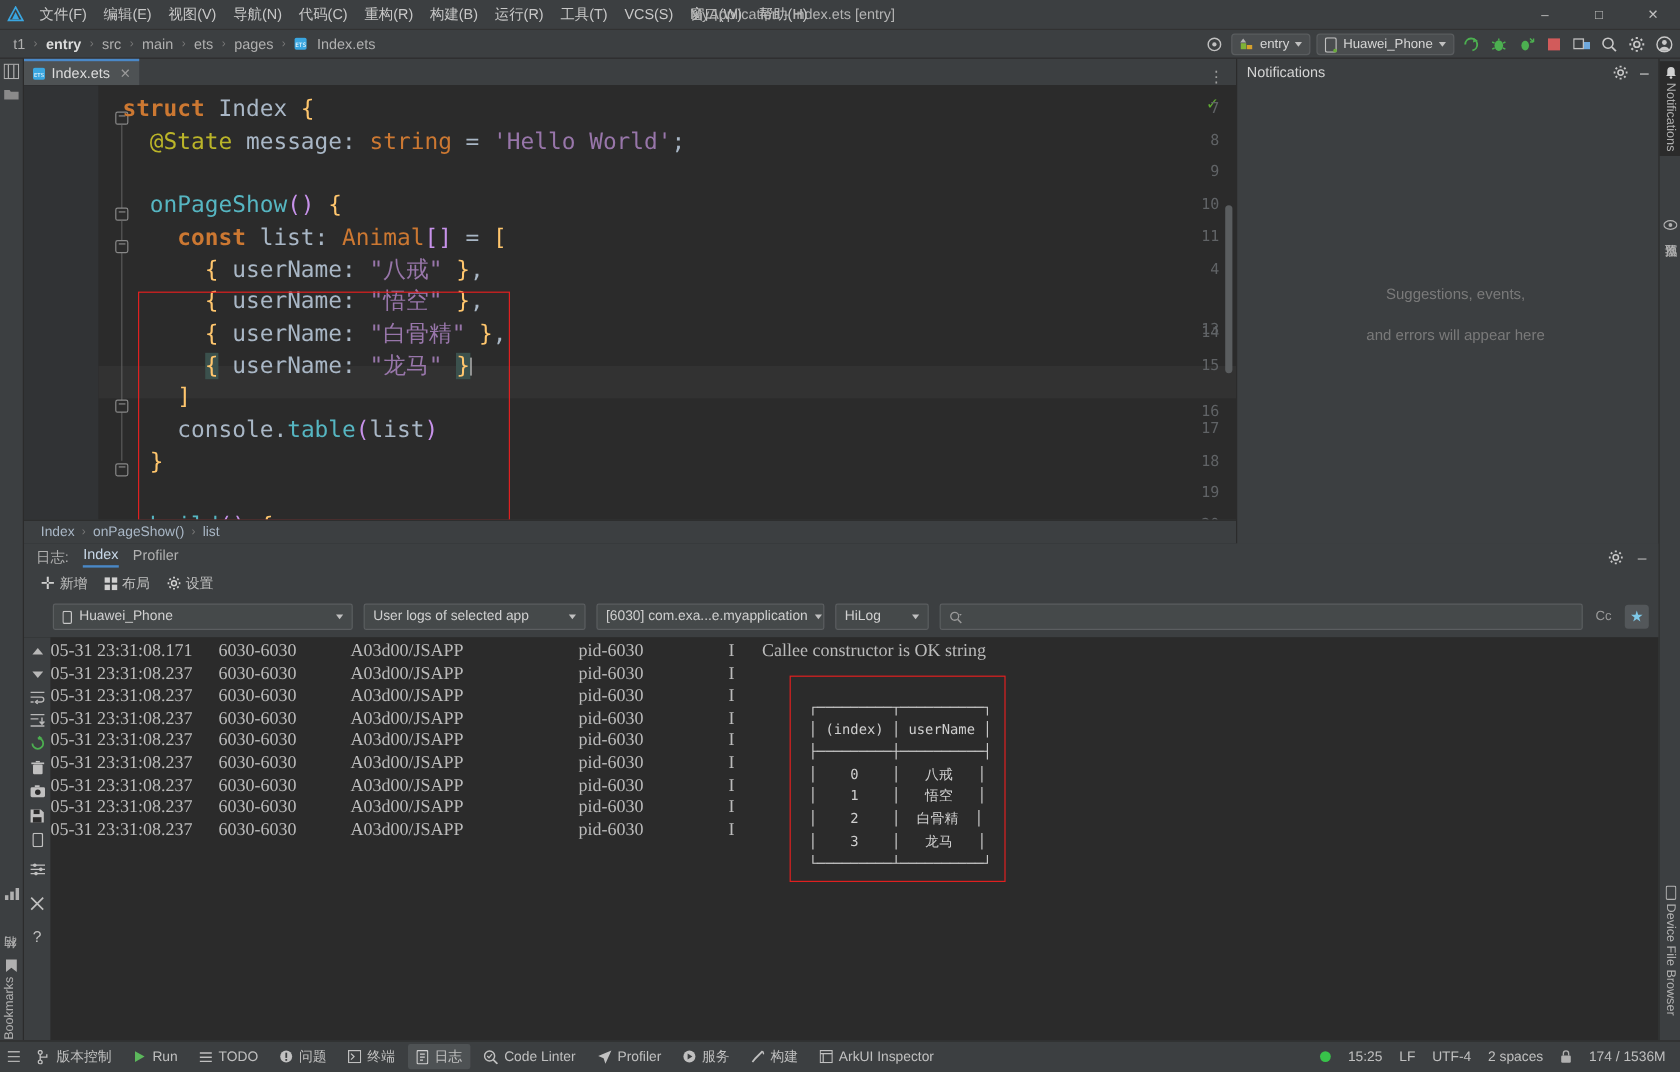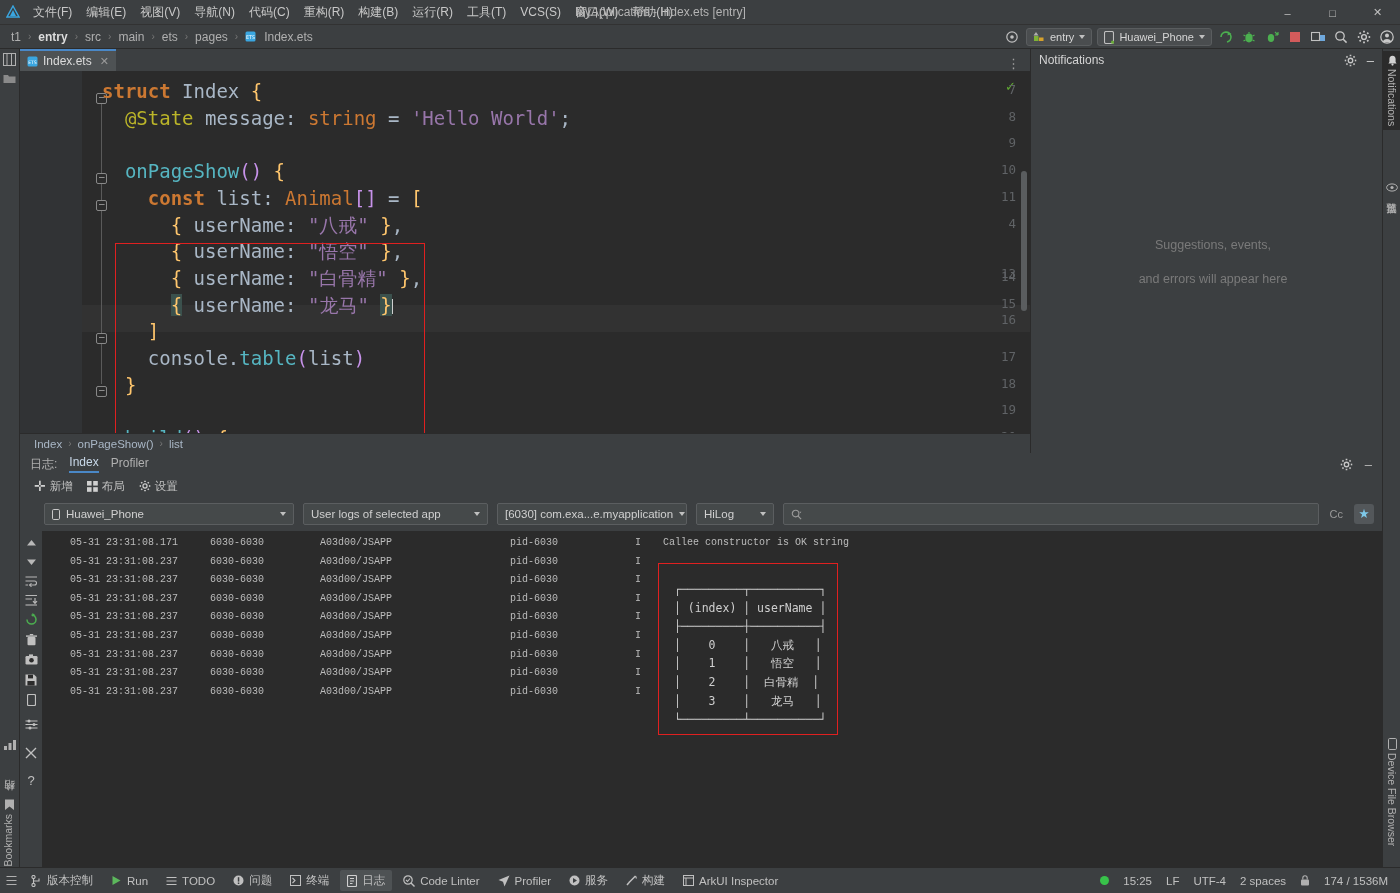--- a/index.html
+++ b/index.html
@@ -141,21 +141,21 @@
     flex:1; height:22px; display:flex; align-items:center; gap:6px; padding:0 7px;
     background:#45494a; border:1px solid #5b5e60; border-radius:2px; font-size:11.5px; color:#8a8a8a;
   }
   .cc { font-size:11px; color:#9a9a9a; padding:0 2px; }
   .star-btn { width:20px;height:20px;display:flex;align-items:center;justify-content:center;
               background:#53575a;border-radius:3px; }
   .log-body { position:absolute; left:0; right:0; top:78px; bottom:0; background:#2b2b2b; overflow:hidden; }
   .log-side { position:absolute; left:0; top:0; width:22px; bottom:0; background:#3c3f41; }
   .ls-ico { position:absolute; left:0; width:22px; height:19px; display:flex; align-items:center; justify-content:center; }
   .log-rows { position:absolute; left:22px; top:3px; right:18px; bottom:0;
-              font-family:Liberation Mono, monospace; font-size:10px; color:#bbbbbb;padding-left:28px; }
+              font-family:Liberation Serif, serif; font-size:15px; color:#bbbbbb; }
   .lrow { height:18.6px; line-height:18.6px; white-space:pre; }
   .lrow .ts { display:inline-block; width:140px; }
   .lrow .pd { display:inline-block; width:110px; }
   .lrow .tg { display:inline-block; width:190px; }
   .lrow .pi { display:inline-block; width:125px; }
   .lrow .lv { display:inline-block; width:28px; }
   .red-box-log { position:absolute; left:658px; top:563px; width:180px; height:172px;
                  border:1.5px solid #e02020; pointer-events:none; }
   .ctable { position:absolute; left:674px; top:580px;
             font-family:"DejaVu Sans Mono", monospace; font-size:11.5px; color:#cfcfcf;
@@ -371,21 +371,21 @@
       <div id="gutter-nums">
           <div class="gnum" style="top: 11px;">7</div>
           <div class="gnum" style="top: 37.7px;">8</div>
           <div class="gnum" style="top: 64.4px;">9</div>
           <div class="gnum" style="top: 91.1px;">10</div>
           <div class="gnum" style="top: 117.8px;">11</div>
           <div class="gnum" style="top: 144.5px;">4</div>
           <div class="gnum" style="top: 171.2px; margin-top: 24px;">13</div>
           <div class="gnum" style="top: 197.9px;">14</div>
           <div class="gnum" style="top: 224.6px;">15</div>
-          <div class="gnum" style="top: 241px;">16</div>
+          <div class="gnum" style="top: 264px;">16</div>
           <div class="gnum" style="top: 278px;">17</div>
           <div class="gnum" style="top: 304.7px;">18</div>
           <div class="gnum" style="top: 331.4px;">19</div>
           <div class="gnum" style="top: 358.1px;">20</div>
         </div>
       <div class="code" id="code-lines"><div class="cl" style="top: 7px;"><span class="kw">struct </span><span class="cls">Index</span><span class="brc"> {</span></div><div class="cl" style="top: 33.7px;"><span class="deco">  @State</span><span class="plain"> message</span><span class="plain">: </span><span class="typ">string</span><span class="plain"> = </span><span class="cstr">'Hello World'</span><span class="plain">;</span></div><div class="cl" style="top: 60.4px;"></div><div class="cl" style="top: 87.1px;"><span class="meth">  onPageShow</span><span class="paren">()</span><span class="brc"> {</span></div><div class="cl" style="top: 113.8px;"><span class="kw">    const</span><span class="plain"> list</span><span class="plain">: </span><span class="typ">Animal</span><span class="paren">[]</span><span class="plain"> = </span><span class="brc">[</span></div><div class="cl" style="top: 140.5px;"><span class="brc">      {</span><span class="plain"> userName</span><span class="plain">: </span><span class="cstr">"八戒"</span><span class="brc"> }</span><span class="plain">,</span></div><div class="cl" style="top: 167.2px;"><span class="brc">      {</span><span class="plain"> userName</span><span class="plain">: </span><span class="cstr">"悟空"</span><span class="brc"> }</span><span class="plain">,</span></div><div class="cl" style="top: 193.9px;"><span class="brc">      {</span><span class="plain"> userName</span><span class="plain">: </span><span class="cstr">"白骨精"</span><span class="brc"> }</span><span class="plain">,</span></div><div class="cl" style="top: 220.6px;"><span class="plain">      </span><span class="brace-hl brc">{</span><span class="plain"> userName</span><span class="plain">: </span><span class="cstr">"龙马"</span><span class="plain"> </span><span class="brace-hl brc">}</span><span class="caret-bar"></span></div><div class="cl" style="top: 247.3px;"><span class="brc">    ]</span></div><div class="cl" style="top: 274px;"><span class="plain">    console</span><span class="plain">.</span><span class="meth">table</span><span class="paren">(</span><span class="plain">list</span><span class="paren">)</span></div><div class="cl" style="top: 300.7px;"><span class="brc">  }</span></div><div class="cl" style="top: 327.4px;"></div><div class="cl" style="top: 354.1px;"><span class="meth">  build</span><span class="paren">()</span><span class="brc"> {</span></div></div>
       <div class="red-box-code"></div>
     </div>
   </div>
 

